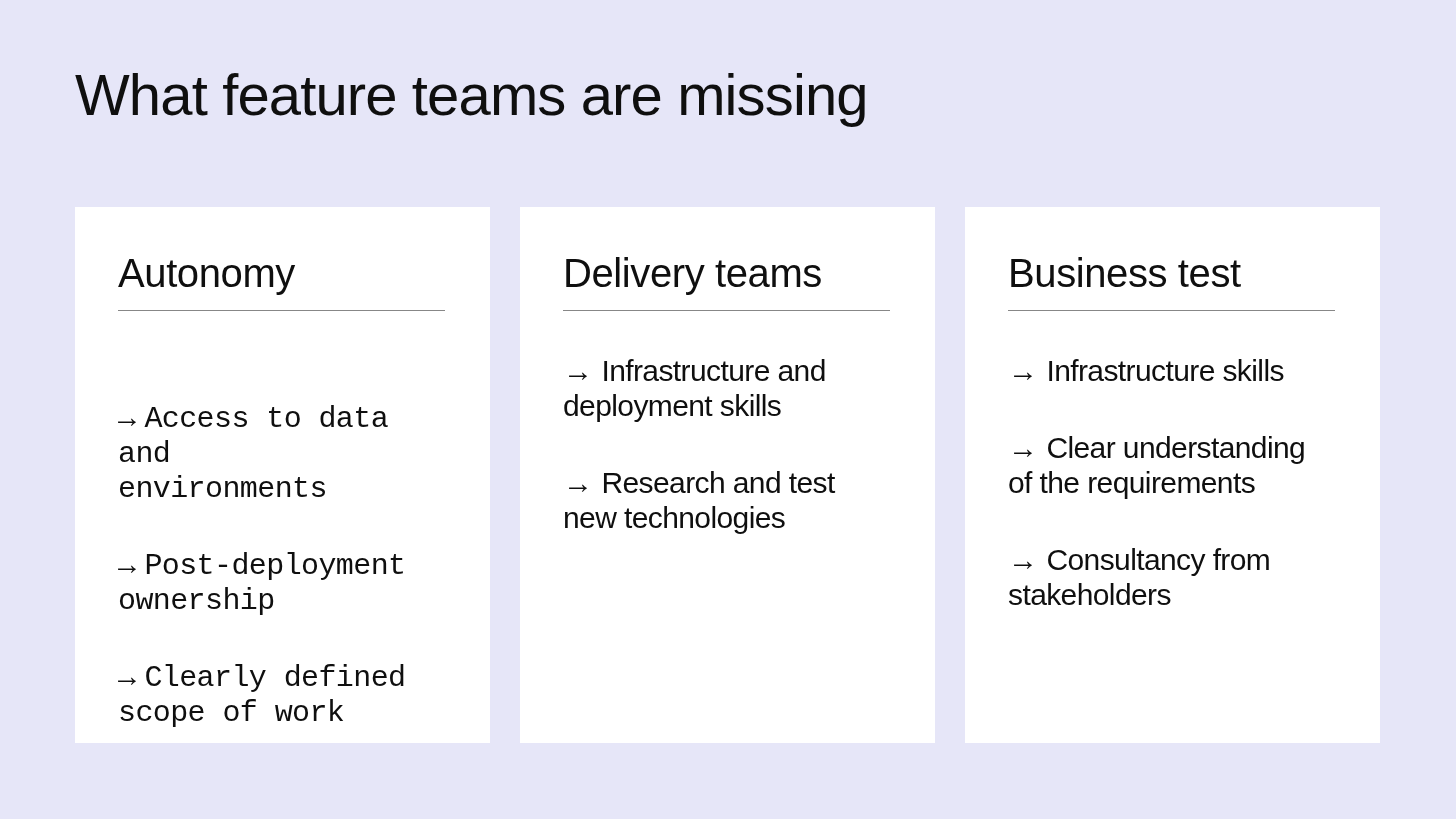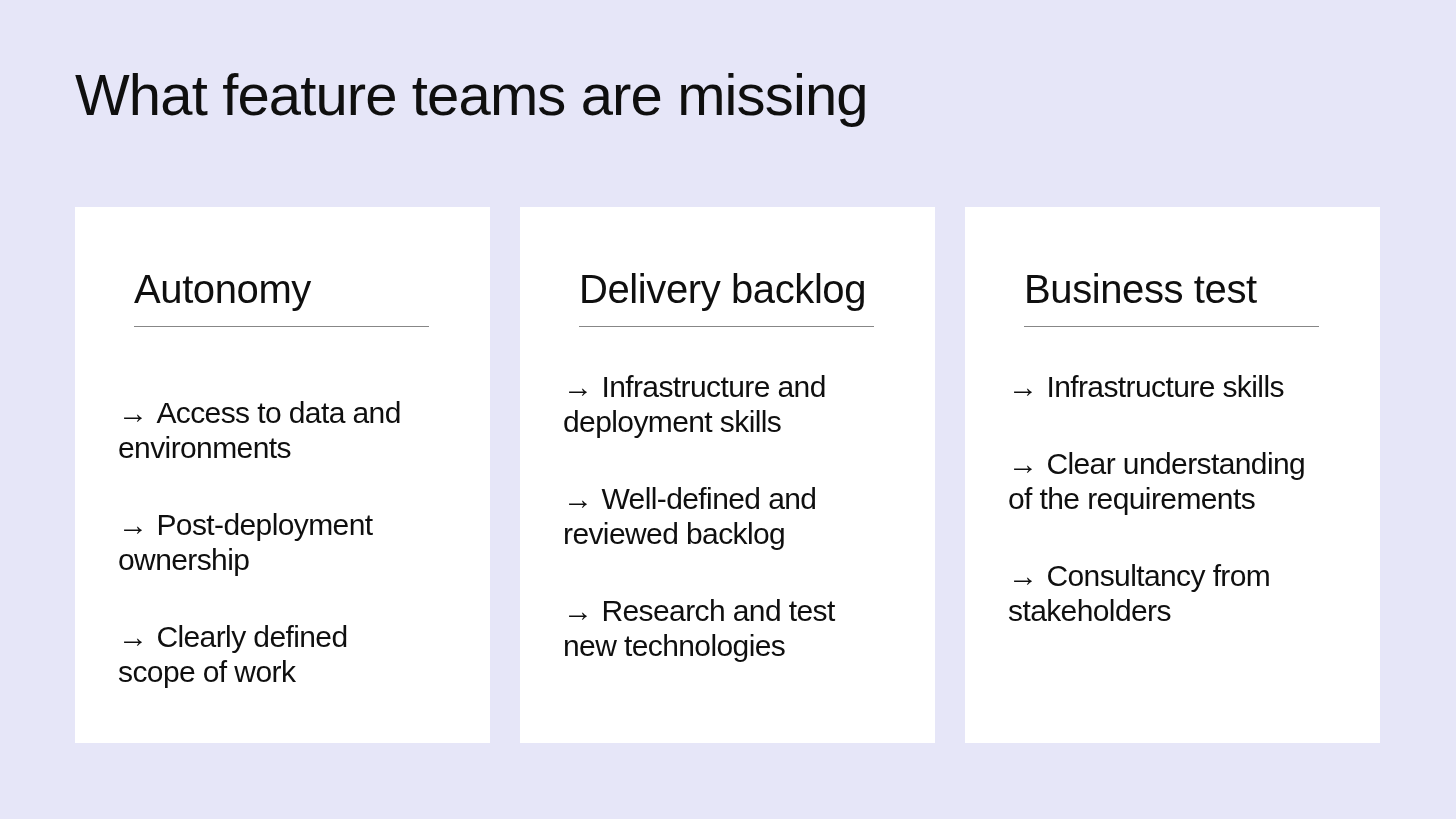--- a/index.html
+++ b/index.html
@@ -41,34 +41,35 @@
     gap: 30px;
   }
   .card {
     flex: 1 1 0;
     background: #ffffff;
     box-sizing: border-box;
     padding: 42px 45px 0 43px;
     height: 536px;
   }
   .card-heading {
-    margin: 16px;
+    margin: 0;
     font-size: 40px;
     line-height: 1.2;
     font-weight: 400;
     letter-spacing: -0.01em;
     padding-bottom: 13px;
     border-bottom: 1px solid #878787;
     color: #0f0f0f;
   }
   .card-body {
     margin-top: 42px;
   }
   .card:nth-child(1) .card-body {
-    margin-top: 68px;
+    margin-top: 91px;
+    font-family: Liberation Mono, monospace;
   }
   .bullet {
     margin: 0 0 42px 0;
     font-size: 30px;
     line-height: 35px;
     letter-spacing: -0.02em;
     font-weight: 400;
     color: #0f0f0f;
   }
   .arrow {
@@ -93,26 +94,24 @@
         <p class="bullet"><span class="arrow">→</span><span class="bullet-text">Access to data and
 environments</span></p>
         <p class="bullet"><span class="arrow">→</span><span class="bullet-text">Post-deployment
 ownership</span></p>
         <p class="bullet"><span class="arrow">→</span><span class="bullet-text">Clearly defined
 scope of work</span></p>
       </div>
     </section>
 
     <section class="card">
-      <h2 class="card-heading">Delivery backlog</h2>
+      <h2 class="card-heading">Delivery teams</h2>
       <div class="card-body">
         <p class="bullet"><span class="arrow">→</span><span class="bullet-text">Infrastructure and
 deployment skills</span></p>
-        <p class="bullet"><span class="arrow">→</span><span class="bullet-text">Well-defined and
-reviewed backlog</span></p>
         <p class="bullet"><span class="arrow">→</span><span class="bullet-text">Research and test
 new technologies</span></p>
       </div>
     </section>
 
     <section class="card">
       <h2 class="card-heading">Business test</h2>
       <div class="card-body">
         <p class="bullet"><span class="arrow">→</span><span class="bullet-text">Infrastructure skills</span></p>
         <p class="bullet"><span class="arrow">→</span><span class="bullet-text">Clear understanding

